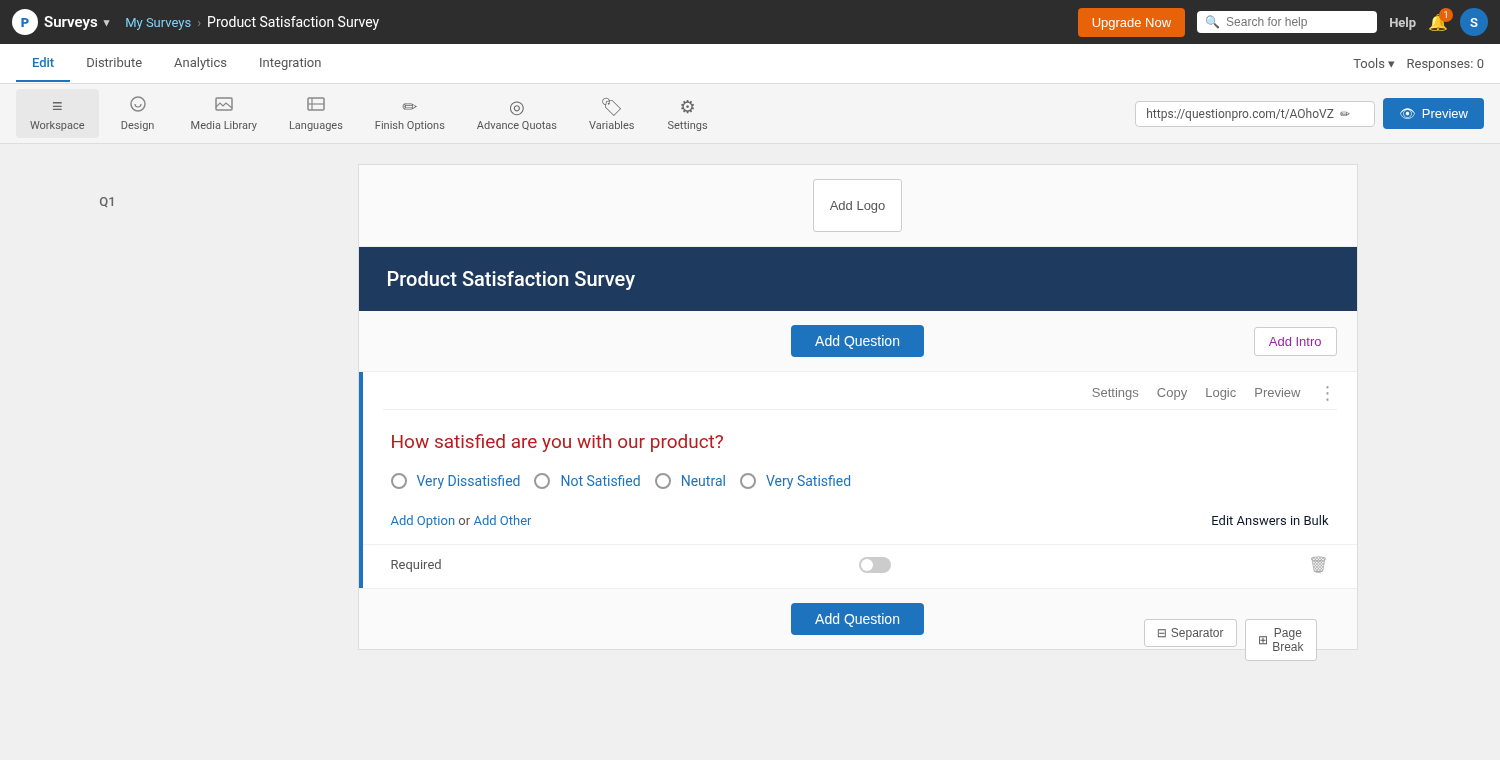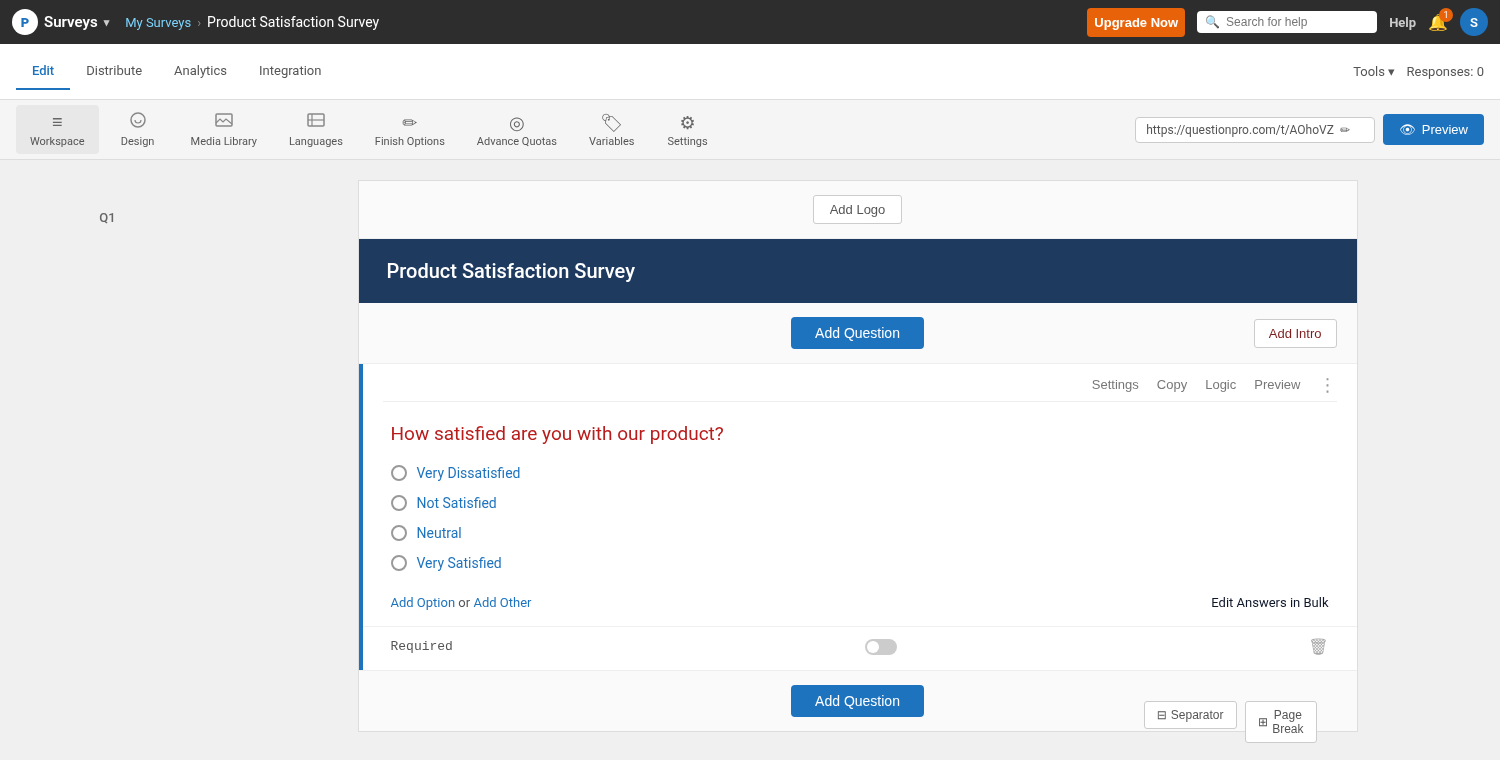--- a/index.html
+++ b/index.html
@@ -53,24 +53,24 @@
     .top-nav-right {
       margin-left: auto;
       display: flex;
       align-items: center;
       gap: 12px;
     }
     .upgrade-btn {
       background: #e8620a;
       color: #fff;
       border: none;
-      padding: 7px 7px;
+      padding: 7px 14px;
       border-radius: 4px;
       font-size: 13px;
-      font-weight: 700;
+      font-weight: 400;
       cursor: pointer;
     }
     .search-box {
       display: flex;
       align-items: center;
       background: #fff;
       border-radius: 4px;
       padding: 4px 8px;
       gap: 6px;
       width: 180px;
@@ -119,21 +119,21 @@
       cursor: pointer;
     }
 
     
     .secondary-nav {
       background: #fff;
       border-bottom: 1px solid #ddd;
       display: flex;
       align-items: center;
       padding: 0 16px;
-      height: 56px;
+      height: 40px;
     }
     .sec-nav-tabs { display: flex; gap: 0; }
     .sec-nav-tab {
       padding: 10px 16px;
       font-size: 13px;
       color: #555;
       cursor: pointer;
       border-bottom: 2px solid transparent;
       text-decoration: none;
     }
@@ -248,21 +248,21 @@
     .add-logo-bar {
       display: flex;
       justify-content: center;
       padding: 14px;
       background: #fafafa;
       border-bottom: 1px solid #eee;
     }
     .add-logo-btn {
       border: 1px solid #ccc;
       background: #fff;
-      padding: 6px 16px;
+      padding: 18px 16px;
       font-size: 13px;
       color: #555;
       border-radius: 3px;
       cursor: pointer;
     }
     .survey-header {
       background: #1e3a5f;
       color: #fff;
       padding: 20px 28px;
       font-size: 20px;
@@ -286,21 +286,21 @@
       border-radius: 4px;
       cursor: pointer;
     }
     .add-intro-btn {
       position: absolute;
       right: 20px;
       border: 1px solid #ccc;
       background: #fff;
       padding: 6px 14px;
       font-size: 13px;
-      color: #7f1d1d;
+      color: #a21caf;
       border-radius: 3px;
       cursor: pointer;
     }
 
     
     .question-block {
       border-left: 4px solid #1e73be;
       background: #fff;
       padding: 0;
     }
@@ -330,21 +330,21 @@
     }
     .question-text {
       padding: 20px 28px 10px;
       font-size: 19px;
       color: #b91c1c;
       font-weight: 400;
     }
     .options-list {
       padding: 10px 28px 20px;
       display: flex;
-      flex-direction: column;
+      flex-direction: row;
       gap: 14px;
     }
     .option-item {
       display: flex;
       align-items: center;
       gap: 10px;
       color: #1e73be;
       font-size: 14px;
     }
     .radio-circle {
@@ -364,21 +364,21 @@
     .add-option-links { font-size: 13px; color: #555; }
     .add-option-links a { color: #1e73be; text-decoration: none; cursor: pointer; }
     .edit-bulk-btn { color: #0f172a; font-size: 13px; cursor: pointer; }
     .required-row {
       padding: 10px 28px 14px;
       display: flex;
       align-items: center;
       justify-content: space-between;
       border-top: 1px solid #f0f0f0;
     }
-    .required-label { font-size: 13px; color: #555; font-family: Liberation Mono, monospace; }
+    .required-label { font-size: 13px; color: #555; }
     .toggle-switch {
       width: 32px;
       height: 16px;
       background: #ccc;
       border-radius: 8px;
       position: relative;
       cursor: pointer;
     }
     .toggle-switch::after {
       content: '';

